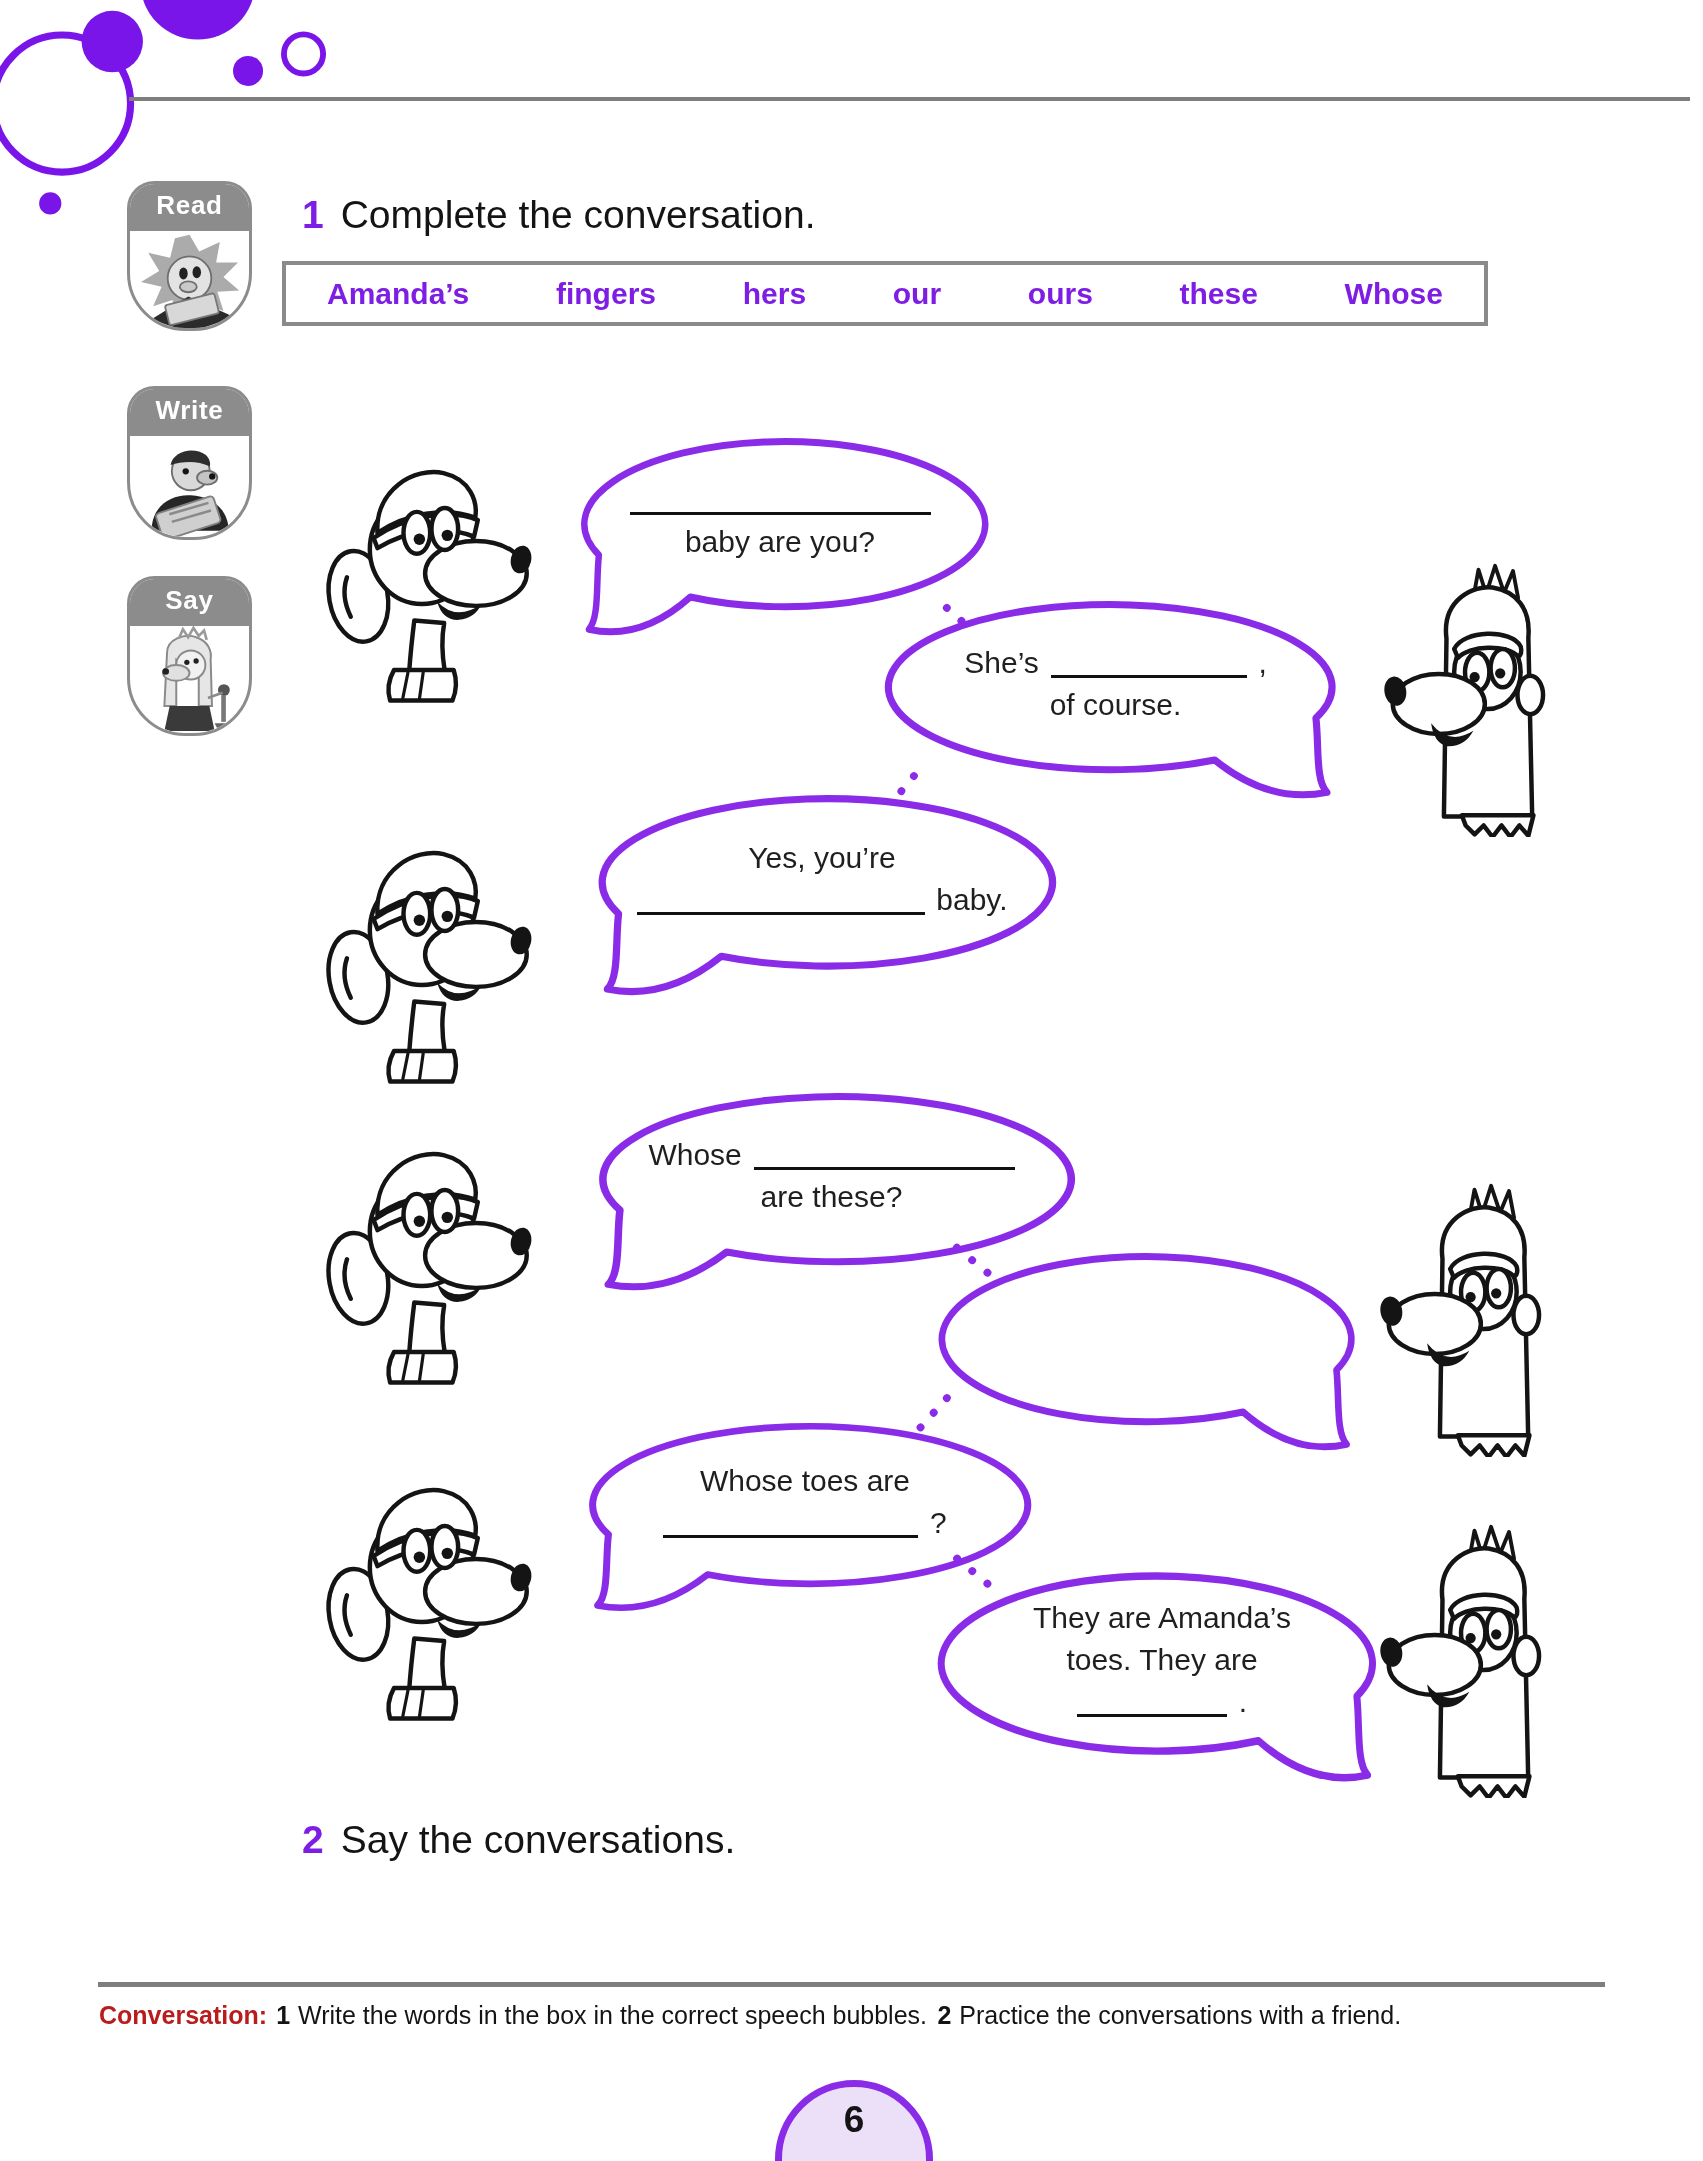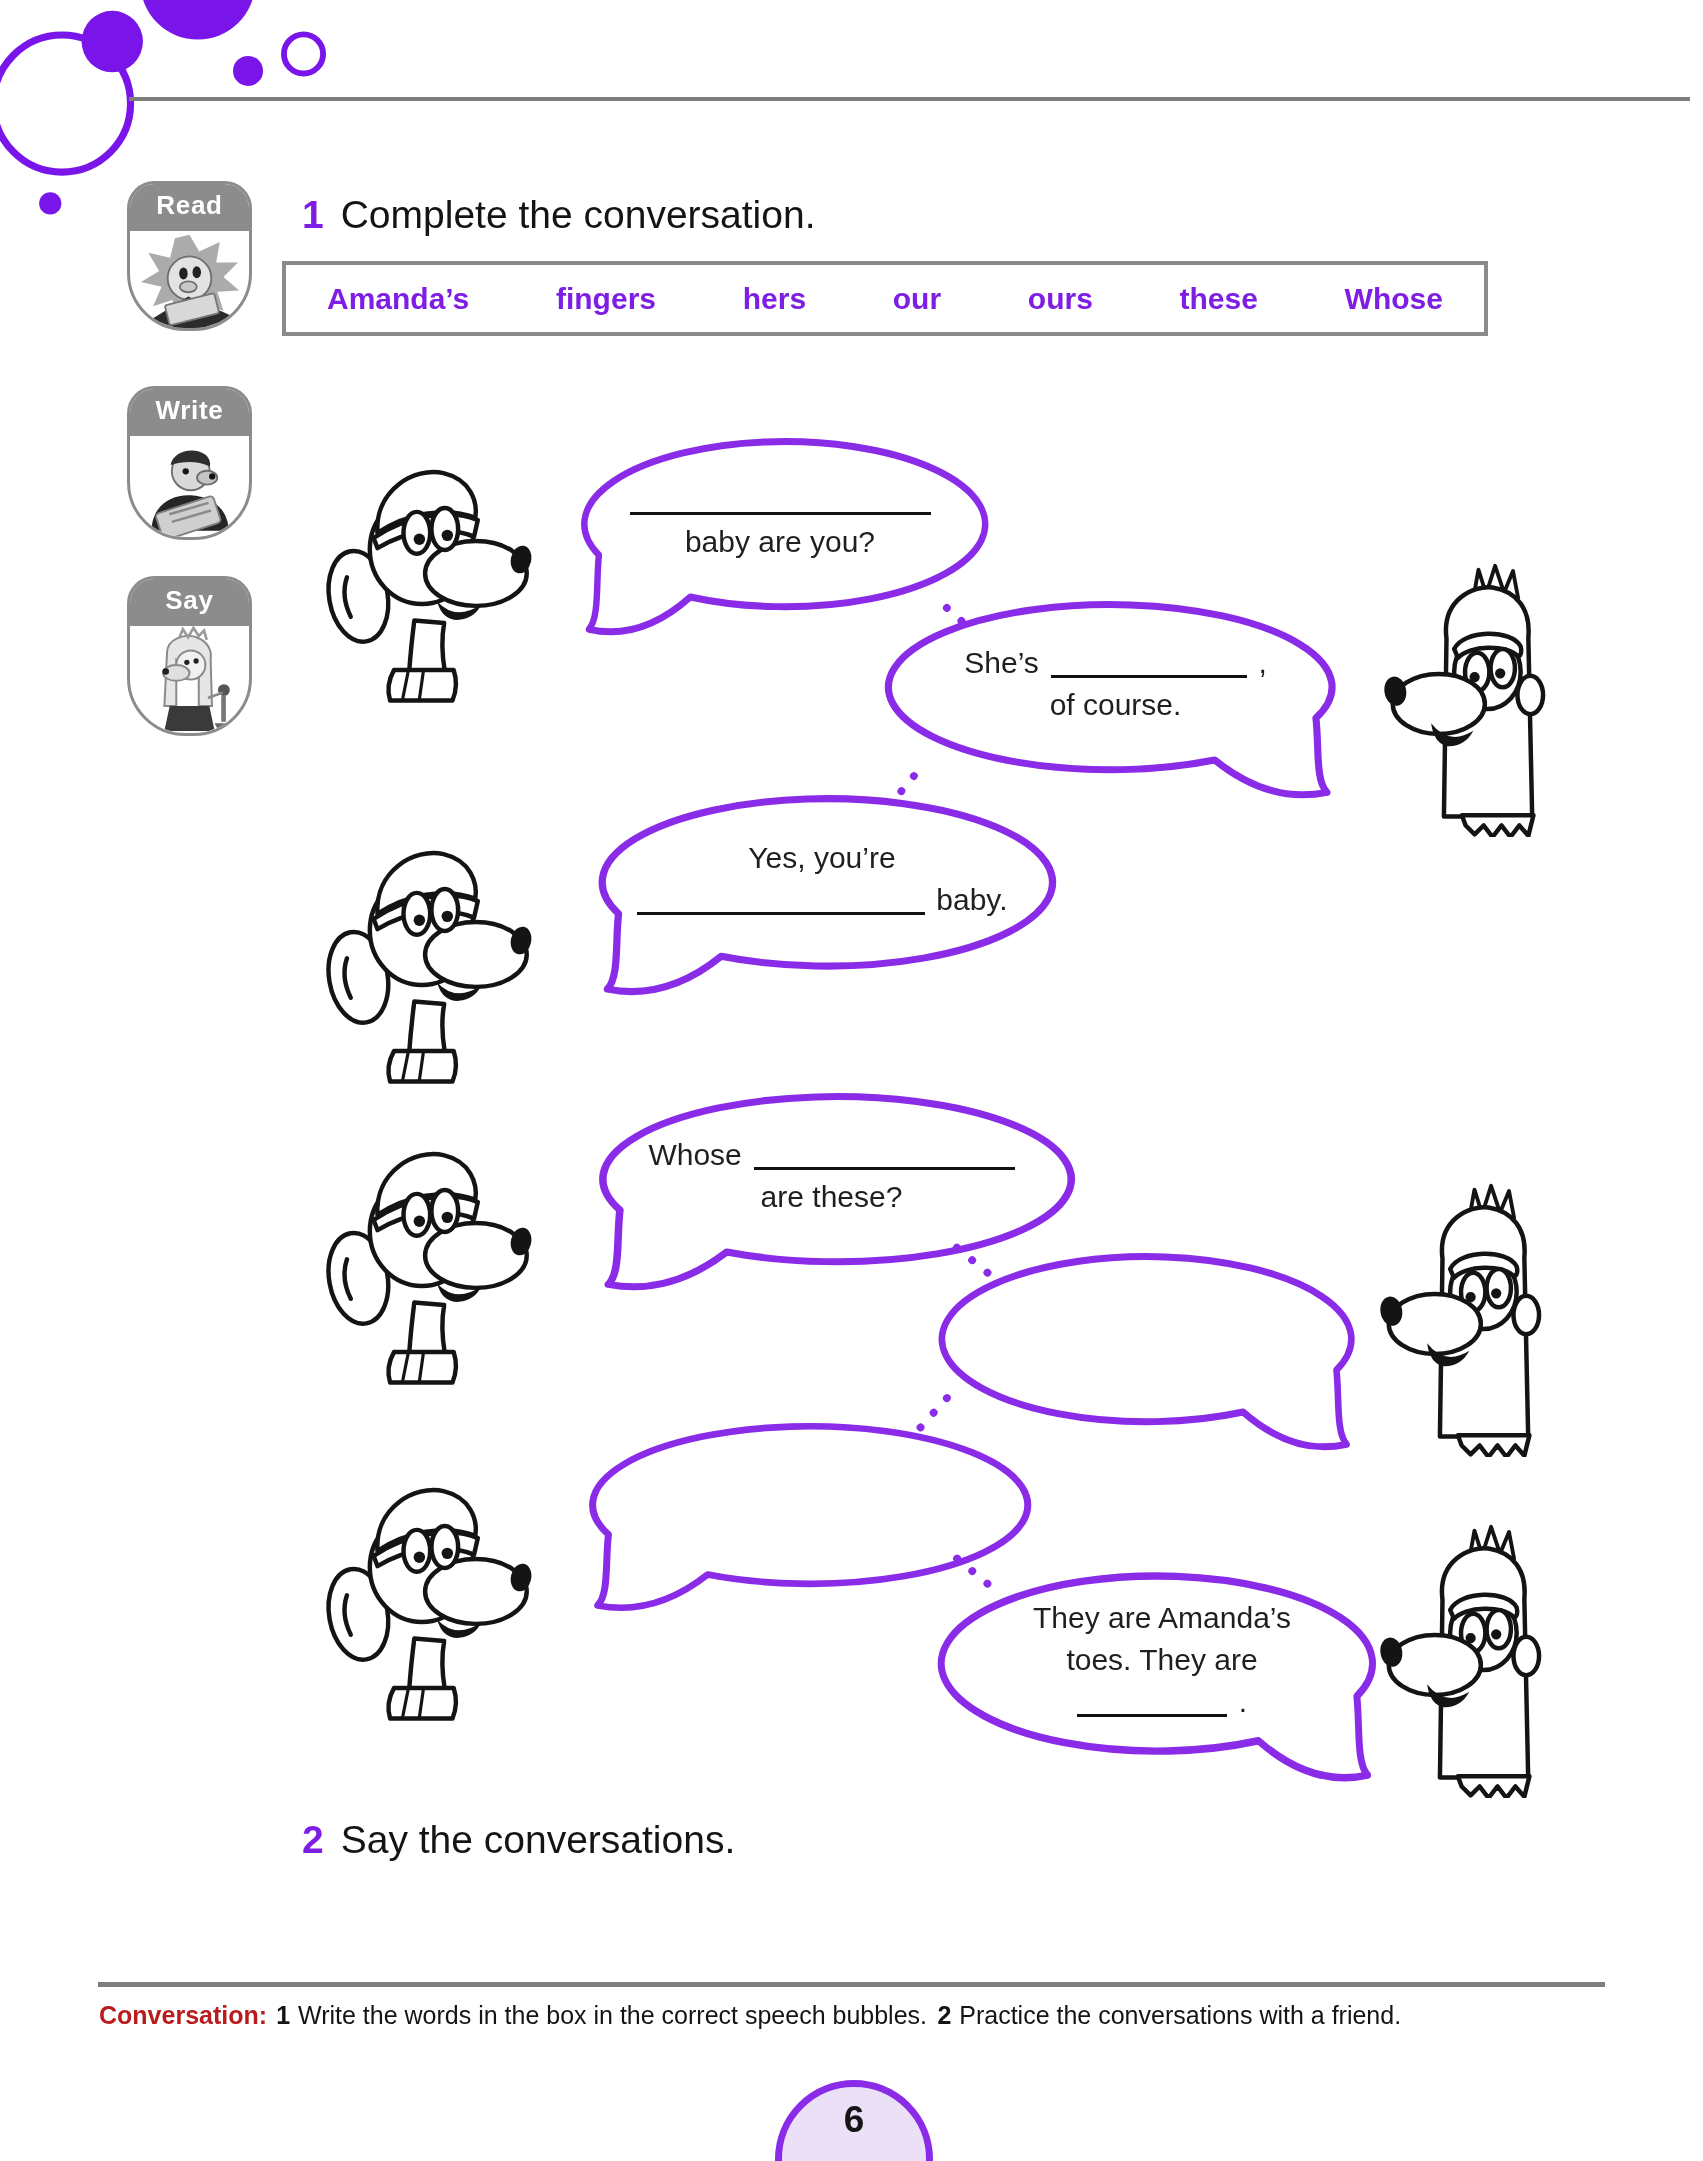--- a/index.html
+++ b/index.html
@@ -32,21 +32,21 @@
   }
   .badge-body{position:relative;height:calc(100% - 47px);}
   .badge-body svg{position:absolute;left:0;top:0;width:100%;height:100%;}
   
   .ex-heading{position:absolute;left:302px;font-size:39px;white-space:nowrap;}
   .ex-heading .num{color:#7e1ee4;font-weight:bold;margin-right:17px;}
   .ex1{top:193px;}
   .ex2{top:1818px;}
   
   .word-box{
-    position:absolute;left:282px;top:261px;width:1206px;height:75px;
+    position:absolute;left:282px;top:261px;width:1206px;height:65px;
     border:4.6px solid #8a8a8a;box-sizing:border-box;
     display:flex;align-items:center;justify-content:space-between;
     padding:0 41px;
   }
   .word-box span{color:#7e1ee4;font-weight:bold;font-size:30px;white-space:nowrap;}
   
   .bubble{position:absolute;}
   .bubble svg.outline{position:absolute;left:0;top:0;width:100%;height:100%;}
   .btext{
     position:absolute;left:7%;right:7%;top:2%;height:74%;
@@ -317,20 +317,29 @@
   </div>
 
   <svg class="conn" style="left:905px;top:1390px;" width="51" height="54" viewBox="0 0 78 82">
     <line x1="64" y1="12" x2="12" y2="70" stroke="#8a2be8" stroke-width="12" stroke-linecap="round" stroke-dasharray="0.1 30"></line>
   </svg>
 
   <div class="bubble" style="left:576px;top:1420px;width:458px;height:206px;">
     <svg class="outline" viewBox="0 0 720 340" preserveAspectRatio="none">
         <use href="#bubble-l"></use>
       </svg>
+    <div class="btext">
+      <div class="bline">
+          <span>Whose toes are</span>
+        </div>
+      <div class="bline">
+        <span class="blank" style="width:255px;"></span>
+        <span>?</span>
+      </div>
+    </div>
   </div>
 
   <div class="char" style="left:319px;top:1444px;width:216px;height:281px;">
     <svg viewBox="0 0 340 430">
         <use href="#mouse-char"></use>
       </svg>
   </div>
 
   <svg class="conn" style="left:949px;top:1552px;" width="58" height="49" viewBox="0 0 88 75">
     <line x1="12" y1="10" x2="76" y2="63" stroke="#8a2be8" stroke-width="12" stroke-linecap="round" stroke-dasharray="0.1 30"></line>

